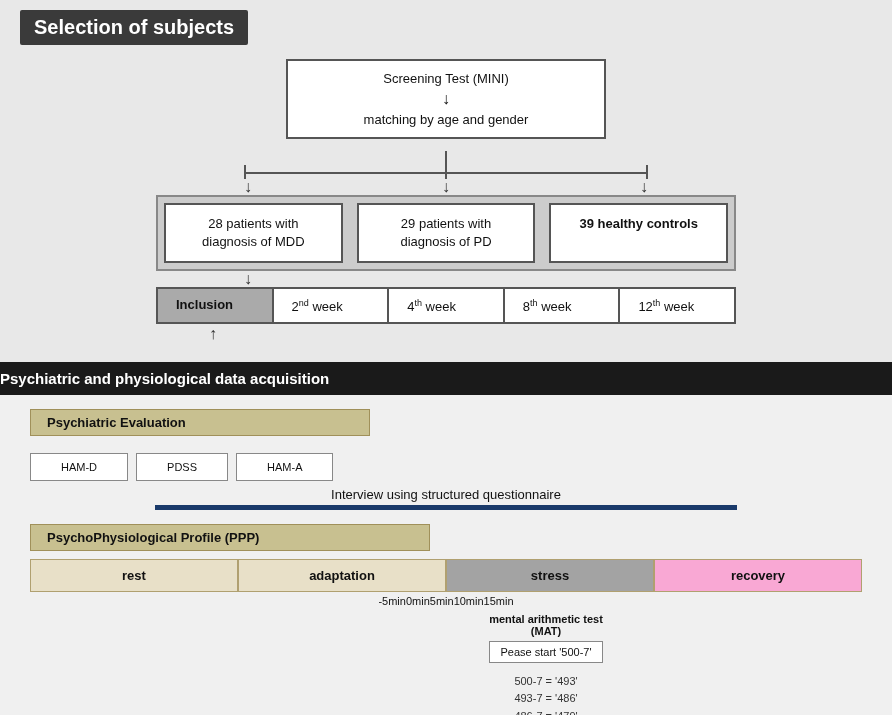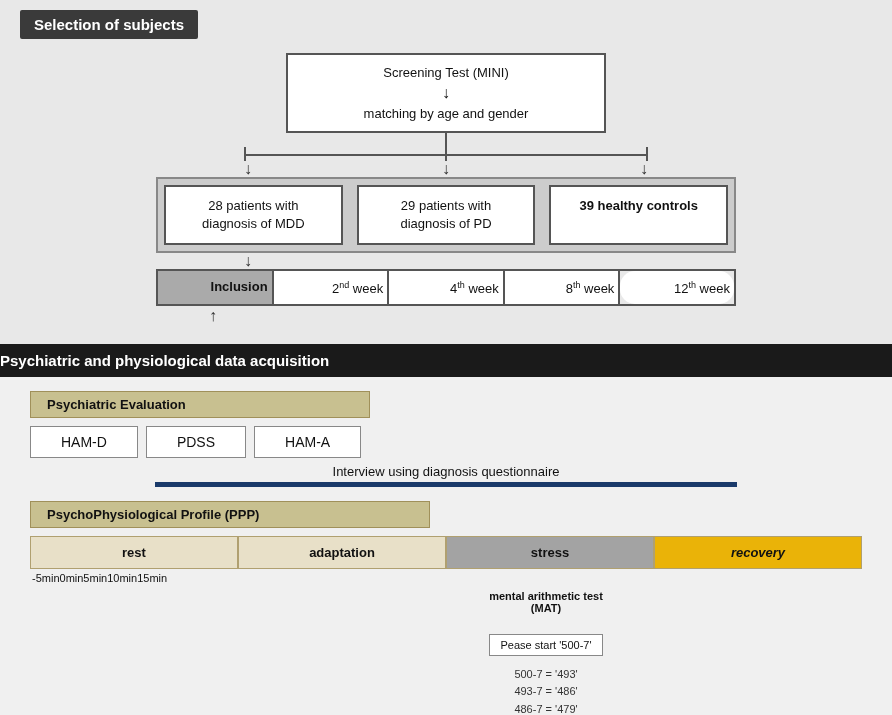--- a/index.html
+++ b/index.html
@@ -15,21 +15,21 @@
     
     .top-section {
       background: #e8e8e8;
       padding: 10px 20px 20px 20px;
       position: relative;
     }
 
     .title-bar {
       background: #3a3a3a;
       color: #fff;
-      font-size: 15px;
+      font-size: 20px;
       font-weight: bold;
       padding: 6px 14px;
       display: inline-block;
       margin-bottom: 14px;
       border-radius: 2px;
     }
 
     .screening-box {
       border: 2px solid #555;
       background: #fff;
@@ -88,29 +88,28 @@
 
     .timeline-row {
       display: flex;
       width: 580px;
       border: 2px solid #555;
     }
 
     .timeline-cell {
       flex: 1;
       border-right: 2px solid #555;
-      text-align: right;
-      padding: 8px 4px;
+      text-align: left;
+      padding: 8px 18px;
       background: #fff;
       font-size: 13px;
     }
 
     .timeline-cell:last-child {
       border-right: none;
-      border-radius: 15px;
     }
 
     .timeline-cell.inclusion {
       background: #aaa;
       font-weight: bold;
       color: #111;
     }
 
     sup {
       font-size: 9px;
@@ -149,23 +148,24 @@
     .eval-boxes {
       display: flex;
       gap: 8px;
       margin-bottom: 6px;
     }
 
     .eval-box {
       border: 1.5px solid #888;
       background: #fff;
       padding: 7px 30px;
-      font-size: 14px;
+      font-size: 11px;
       text-align: center;
       min-width: 90px;
+      margin-top: 9px;
     }
 
     .interview-bar-row {
       margin-bottom: 14px;
       position: relative;
     }
 
     .interview-text {
       text-align: center;
       font-size: 13px;
@@ -205,29 +205,28 @@
       font-size: 13px;
       background: #e8e0c8;
       border: 1px solid #b0a070;
     }
 
     .phase-cell.stress {
       background: #a3a3a3;
     }
 
     .phase-cell.recovery {
-      background: #eab308;
-      font-style: italic;
+      background: #f9a8d4;
     }
 
     .mat-title {
       font-size: 11px;
       font-weight: bold;
       text-align: center;
-      margin-bottom: 20px;
+      margin-bottom: 4px;
     }
 
     .mat-box {
       border: 1px solid #888;
       background: #fff;
       padding: 4px 10px;
       font-size: 11px;
       text-align: center;
       display: inline-block;
       margin-bottom: 4px;
@@ -266,21 +265,21 @@
     }
   </style>
 </head>
 <body>
 
 <div class="top-section">
   <div class="title-bar">Selection of subjects</div>
 
   <div class="center-flow">
 
-    <div style="width:580px; display:flex; justify-content:flex-start; margin-bottom:0;">
+    <div style="width:580px; display:flex; justify-content:flex-start; margin-bottom:12px;">
       <div class="screening-box">
         <span>Screening Test (MINI)</span>
         <span class="arrow-down">↓</span>
         <span>matching by age and gender</span>
       </div>
     </div>
 
     <div style="width:580px; position:relative; height:14px;">
 
       <div style="position:absolute; left:50%; top:0; width:2px; height:14px; background:#555; transform:translateX(-50%);"></div>
@@ -352,38 +351,38 @@
   <div class="bottom-content">
 
     <div>
       <div class="section-label">Psychiatric Evaluation</div>
       <div class="eval-boxes">
         <div class="eval-box">HAM-D</div>
         <div class="eval-box">PDSS</div>
         <div class="eval-box">HAM-A</div>
       </div>
       <div class="interview-bar-row">
-        <div class="interview-text">Interview using diagnosis questionnaire</div>
+        <div class="interview-text">Interview using structured questionnaire</div>
         <div class="interview-bar"></div>
       </div>
     </div>
 
     <div>
       <div class="ppp-label">PsychoPhysiological Profile (PPP)</div>
 
       
       <div class="ppp-phases">
         <div class="phase-cell">rest</div>
         <div class="phase-cell">adaptation</div>
         <div class="phase-cell stress">stress</div>
         <div class="phase-cell recovery">recovery</div>
       </div>
 
       
-      <div style="display:flex; width:100%; justify-content:flex-start; font-size:11px; margin-top:3px; padding:0 2px;">
+      <div style="display:flex; width:100%; justify-content:center; font-size:11px; margin-top:3px; padding:0 2px;">
         <span>-5min</span>
         <span>0min</span>
         <span>5min</span>
         <span>10min</span>
         <span>15min</span>
       </div>
 
       
       <div style="display:flex; margin-top:6px; padding-left: 50%;">
         <div style="min-width:200px;">

